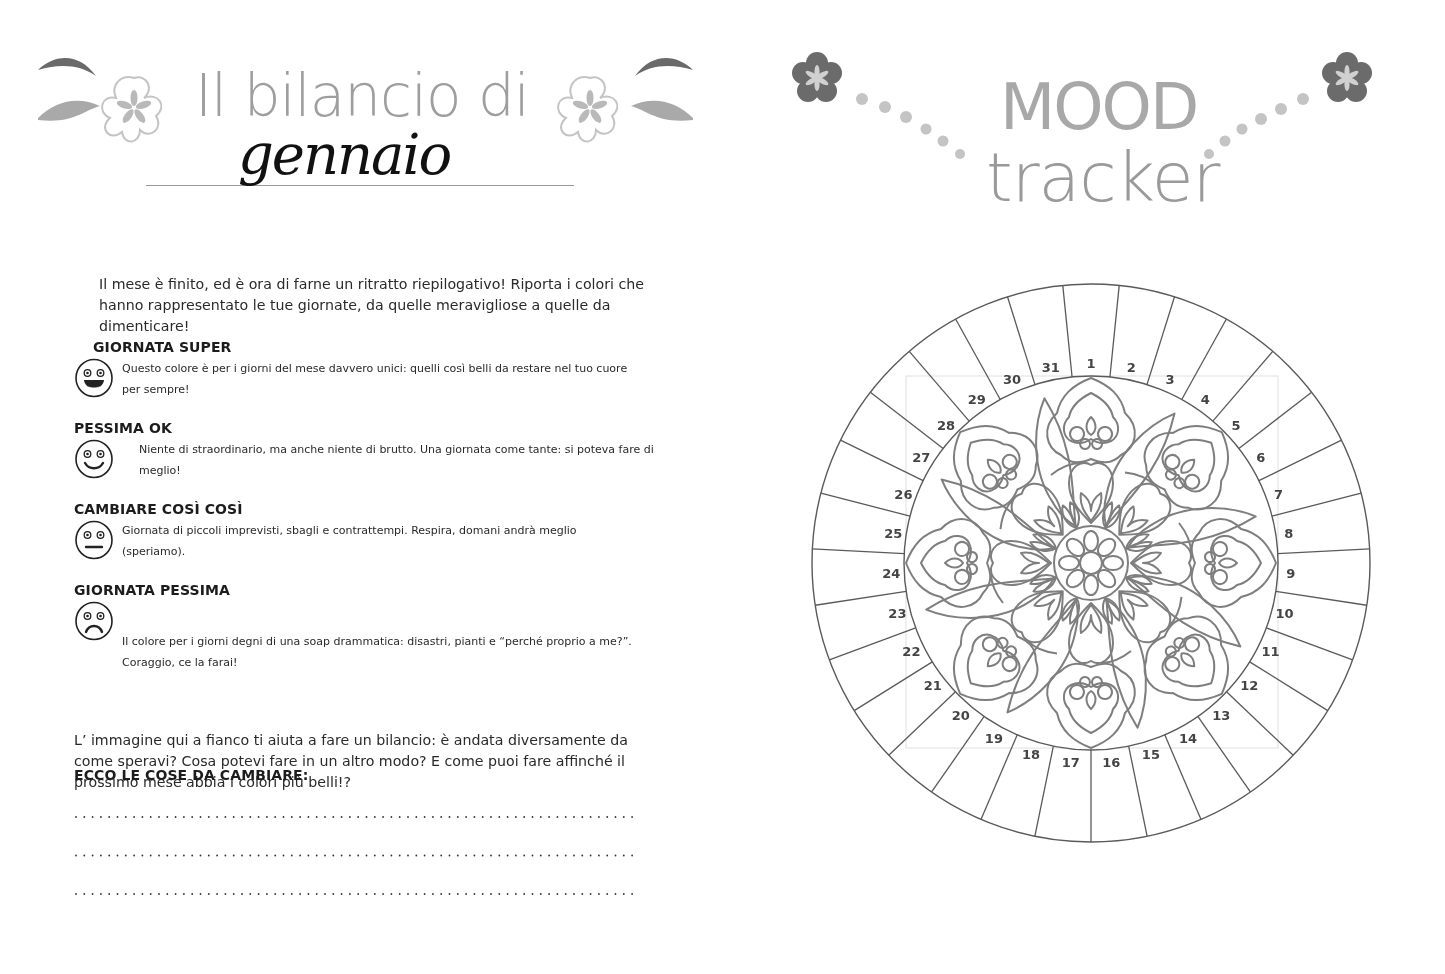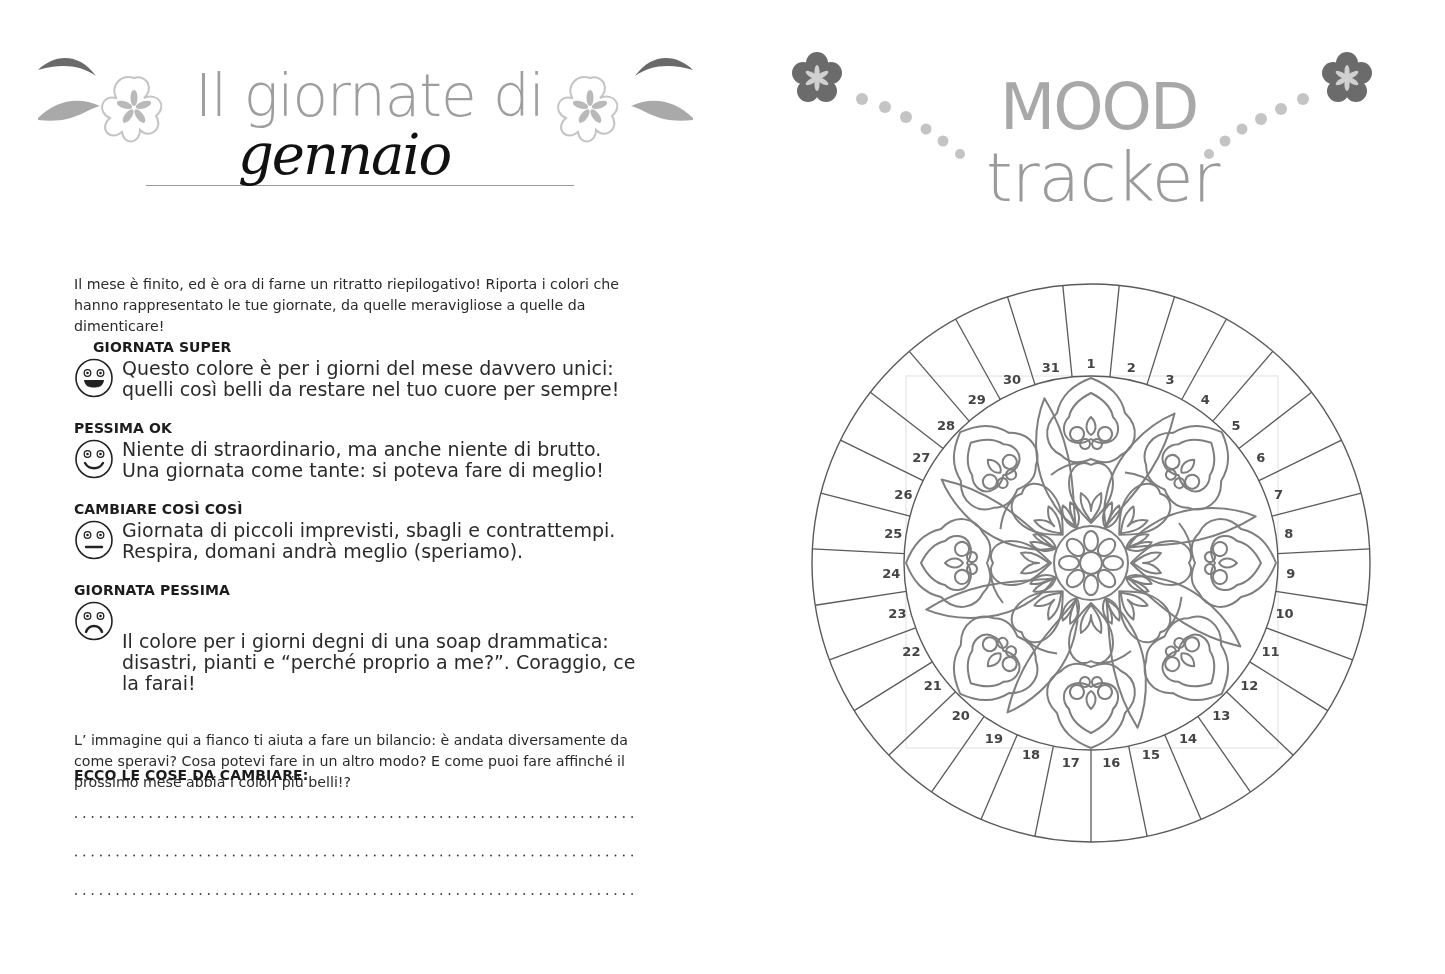--- a/index.html
+++ b/index.html
@@ -9,21 +9,21 @@
   
   .title-main { left:195px; top:62px; font-size:58px; color:#9e9e9e; font-weight:300;
                 letter-spacing:-1px; font-family:"DejaVu Sans", sans-serif; white-space:nowrap; }
   .title-script { left:238px; top:122px; font-size:56px; font-style:italic; color:#111;
                   font-family:"DejaVu Serif", serif; letter-spacing:-2px; white-space:nowrap; }
   .title-rule { left:146px; top:185px; width:428px; height:1px; background:#9a9a9a; }
   .deco { position:absolute; }
   
   .para { left:74px; width:580px; font-size:14.2px; line-height:21px; color:#2a2a2a; }
   .heading { left:74px; font-size:14px; font-weight:bold; color:#1c1c1c; letter-spacing:0.1px; }
-  .mood-text { left:122px; width:520px; font-size:19px; line-height:21px; color:#2a2a2a; }
+  .mood-text { left:122px; width:520px; font-size:11px; line-height:21px; color:#2a2a2a; }
   .face { position:absolute; left:74px; width:40px; height:40px; }
   
   .mood-title { left:1000px; top:70px; font-size:64px; font-weight:normal; color:#a8a8a8;
                 letter-spacing:-2px; font-family:"DejaVu Sans", sans-serif; white-space:nowrap; }
   .tracker-title { left:986px; top:138px; font-size:68px; color:#9a9a9a; font-weight:300;
                    font-family:"DejaVu Sans", sans-serif; white-space:nowrap; letter-spacing:-1px; }
   #wheel { position:absolute; left:800px; top:272px; }
   .daynum { font-family:"DejaVu Sans", sans-serif; font-size:13px; fill:#444; font-weight:bold; }
 </style>
 </head>
@@ -56,25 +56,25 @@
     </g>
     <g transform="translate(38,58)" fill="#b9b9b9">
       <ellipse cx="0" cy="-10" rx="3.5" ry="8"></ellipse>
       <ellipse cx="0" cy="-10" rx="3.5" ry="8" transform="rotate(72)"></ellipse>
       <ellipse cx="0" cy="-10" rx="3.5" ry="8" transform="rotate(144)"></ellipse>
       <ellipse cx="0" cy="-10" rx="3.5" ry="8" transform="rotate(216)"></ellipse>
       <ellipse cx="0" cy="-10" rx="3.5" ry="8" transform="rotate(288)"></ellipse>
     </g>
   </svg>
 
-  <div class="abs title-main">Il giornate di</div>
+  <div class="abs title-main">Il bilancio di</div>
   <div class="abs title-rule"></div>
   <div class="abs title-script">gennaio</div>
 
-  <div class="abs para" style="top:274px;">Il mese è finito, ed è ora di farne un ritratto riepilogativo! Riporta i colori che hanno rappresentato le tue giornate, da quelle meravigliose a quelle da dimenticare!</div>
+  <div class="abs para" style="top:274px;margin-left:25px;">Il mese è finito, ed è ora di farne un ritratto riepilogativo! Riporta i colori che hanno rappresentato le tue giornate, da quelle meravigliose a quelle da dimenticare!</div>
 
   <div class="abs heading" style="top:339px;margin-left:19px;">GIORNATA SUPER</div>
   <svg class="face" style="top:358px;" viewBox="0 0 40 40">
     <ellipse cx="20" cy="20" rx="18" ry="18.5" fill="none" stroke="#222" stroke-width="1.6"></ellipse>
     <circle cx="13.5" cy="15" r="3.3" fill="none" stroke="#222" stroke-width="1.3"></circle>
       <circle cx="13.5" cy="15" r="1.3" fill="#222"></circle>
     <circle cx="26.5" cy="15" r="3.3" fill="none" stroke="#222" stroke-width="1.3"></circle>
       <circle cx="26.5" cy="15" r="1.3" fill="#222"></circle>
     <path d="M10 22 L30 22 C29 33 11 33 10 22 Z" fill="#222"></path>
     <path d="M14 28 C17 30 23 30 26 28 C23 32 17 32 14 28 Z" fill="#fff"></path>
@@ -83,21 +83,21 @@
 
   <div class="abs heading" style="top:420px;">PESSIMA OK</div>
   <svg class="face" style="top:439px;" viewBox="0 0 40 40">
     <ellipse cx="20" cy="20" rx="18" ry="18.5" fill="none" stroke="#222" stroke-width="1.6"></ellipse>
     <circle cx="13.5" cy="15" r="3.3" fill="none" stroke="#222" stroke-width="1.3"></circle>
       <circle cx="13.5" cy="15" r="1.3" fill="#222"></circle>
     <circle cx="26.5" cy="15" r="3.3" fill="none" stroke="#222" stroke-width="1.3"></circle>
       <circle cx="26.5" cy="15" r="1.3" fill="#222"></circle>
     <path d="M11 24 C15 31 25 31 29 24" fill="none" stroke="#222" stroke-width="2.4" stroke-linecap="round"></path>
   </svg>
-  <div class="abs mood-text" style="top:439px;">Niente di straordinario, ma anche niente di brutto. Una giornata come tante: si poteva fare di meglio!</div>
+  <div class="abs mood-text" style="top:439px;margin-left:17px;">Niente di straordinario, ma anche niente di brutto. Una giornata come tante: si poteva fare di meglio!</div>
 
   <div class="abs heading" style="top:501px;">CAMBIARE COSÌ COSÌ</div>
   <svg class="face" style="top:520px;" viewBox="0 0 40 40">
     <ellipse cx="20" cy="20" rx="18" ry="18.5" fill="none" stroke="#222" stroke-width="1.6"></ellipse>
     <circle cx="13.5" cy="15" r="3.3" fill="none" stroke="#222" stroke-width="1.3"></circle>
       <circle cx="13.5" cy="15" r="1.3" fill="#222"></circle>
     <circle cx="26.5" cy="15" r="3.3" fill="none" stroke="#222" stroke-width="1.3"></circle>
       <circle cx="26.5" cy="15" r="1.3" fill="#222"></circle>
     <line x1="12" y1="27" x2="28" y2="27" stroke="#222" stroke-width="2.4" stroke-linecap="round"></line>
   </svg>

